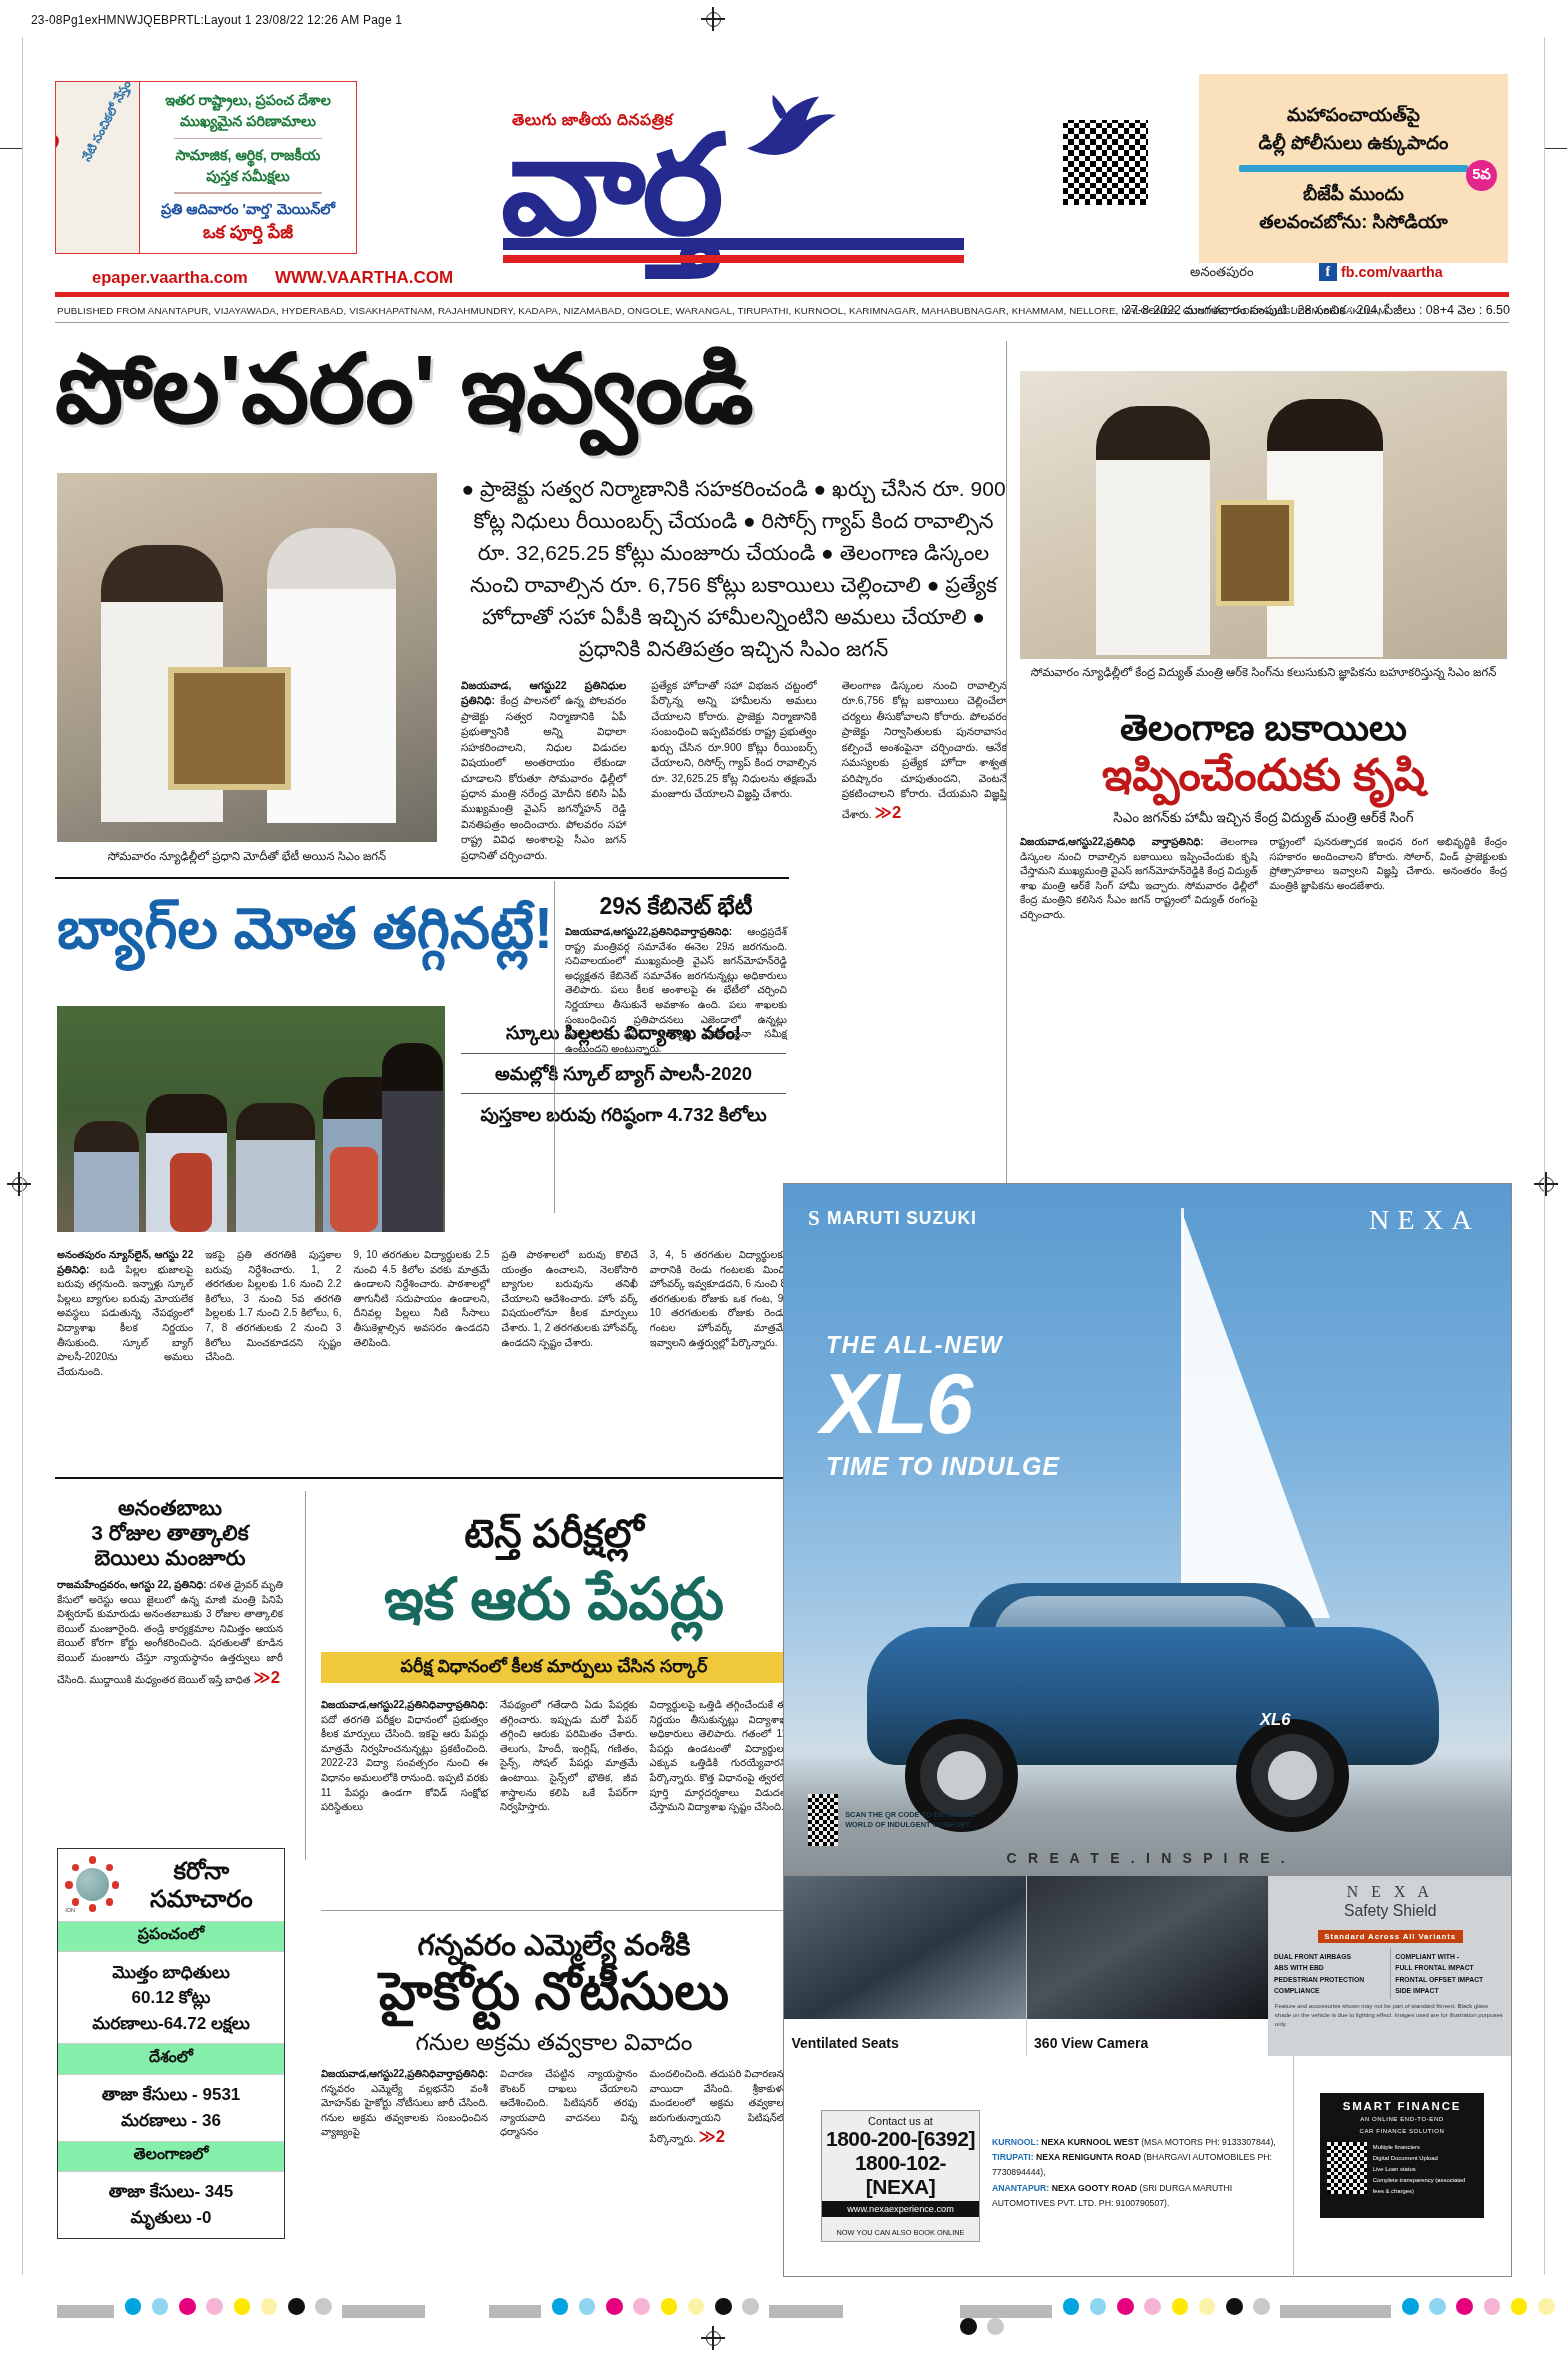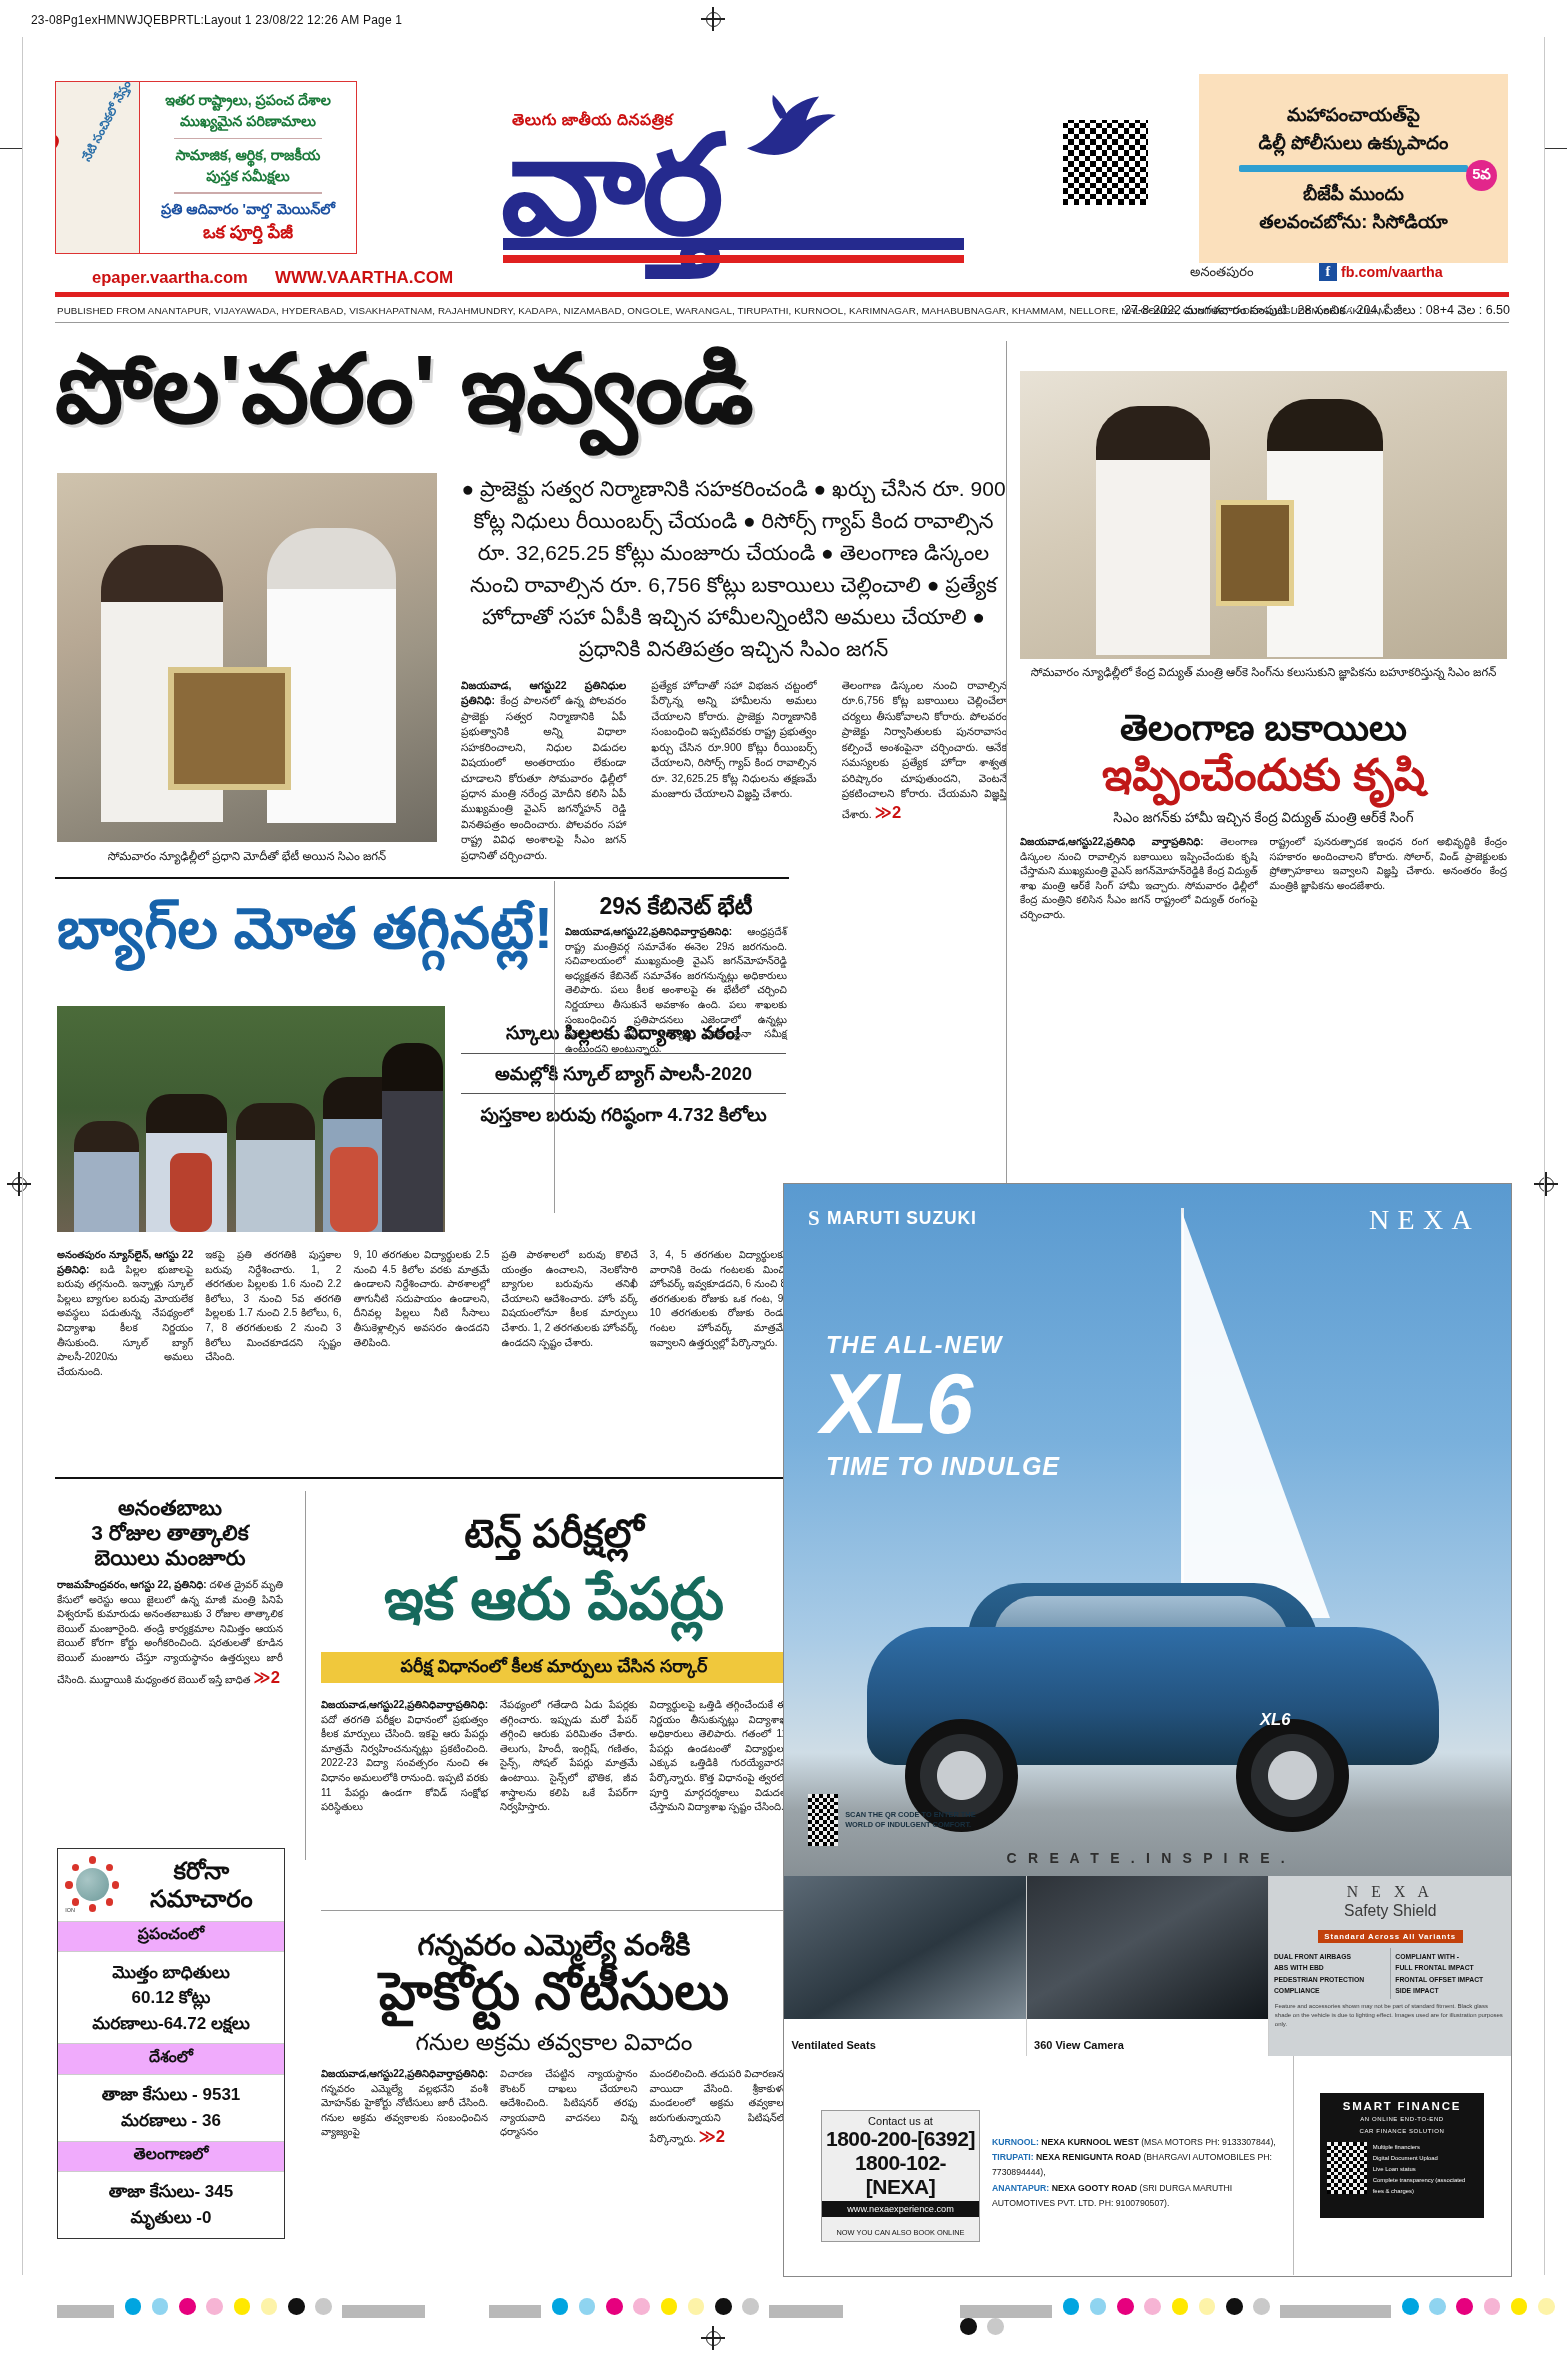--- a/index.html
+++ b/index.html
@@ -297,21 +297,21 @@
   .virus .ball {
     position:absolute; left:12px; top:12px; width:33px; height:33px;
     border-radius:50%; background:radial-gradient(circle at 35% 35%,#a9c6c6,#6d9a9a);
   }
   .virus .spike {
     position:absolute; width:7.4px; height:7.4px; background:#d9342b; border-radius:50%;
   }
   .virus-lbl { position:absolute; left:1.8px; bottom:0; font-size:5.5px; color:#333; }
   .corona-title { flex:1; text-align:center; font-size:24px; font-weight:bold; color:#111; line-height:1.15; }
   .c-band {
-    background:#f0abfc; text-align:center; font-size:15.7px; font-weight:bold; color:#111; padding:3.7px 0;
+    background:#86efac; text-align:center; font-size:15.7px; font-weight:bold; color:#111; padding:3.7px 0;
     border-top:0.9px solid #ccc; border-bottom:0.9px solid #ccc;
   }
   .c-rows { padding:7.4px 3.7px; text-align:center; font-size:17px; font-weight:bold; color:#111; line-height:1.5; }
 
   
   .gv-head1 {
     position:absolute; left:321px; top:1929px; width:466px;
     text-align:center; font-size:29px; font-weight:bold; color:#111;
   }
   .gv-head2 {
@@ -399,21 +399,21 @@
     background-blend-mode:difference;
   }
   .ad-qr-txt { font-size:7.4px; color:#183040; line-height:1.35; font-weight:bold; }
 
   .ad-feat { position:absolute; left:0; top:692px; width:727px; height:180px; display:flex; }
   .ad-feat .fcell { flex:1; border-right:0.9px solid #ccc; position:relative; }
   .ad-feat .fcell:last-child { border-right:none; }
   .fimg { position:absolute; left:0; top:0; right:0; height:143px; }
   .fimg.a { background:linear-gradient(150deg,#5c6a76 0%,#2b3740 55%,#7e8b95 100%); }
   .fimg.b { background:linear-gradient(150deg,#2d3238 0%,#4a525a 45%,#12171b 100%); }
-  .fcap { position:absolute; bottom:5.5px; left:7.4px; font-size:11px; font-weight:bold; color:#111; }
+  .fcap { position:absolute; bottom:5.5px; left:7.4px; font-size:14px; font-weight:bold; color:#111; }
 
   .shield-cell {
     flex:1.08; background:#cfd3d6; display:flex; flex-direction:column; align-items:center; padding-top:7.4px;
   }
   .sh-nexa { font-size:15.7px; letter-spacing:4.6px; color:#3a3a3a; font-family:"Liberation Serif", serif; }
   .sh-title { font-size:15.7px; color:#3a3a3a; margin-top:0.9px; }
   .sh-band { margin-top:10px; background:#c2410c; color:#fff; font-size:7.8px; letter-spacing:0.9px; padding:1.8px 6.5px; font-weight:bold; }
   .sh-grid { display:flex; width:100%; margin-top:5.5px; font-size:6.8px; font-weight:bold; color:#111; }
   .sh-grid .c { flex:1; padding:2.8px 4.6px; line-height:1.65; }
   .sh-grid .c:first-child { border-right:0.9px solid #9aa0a4; }

